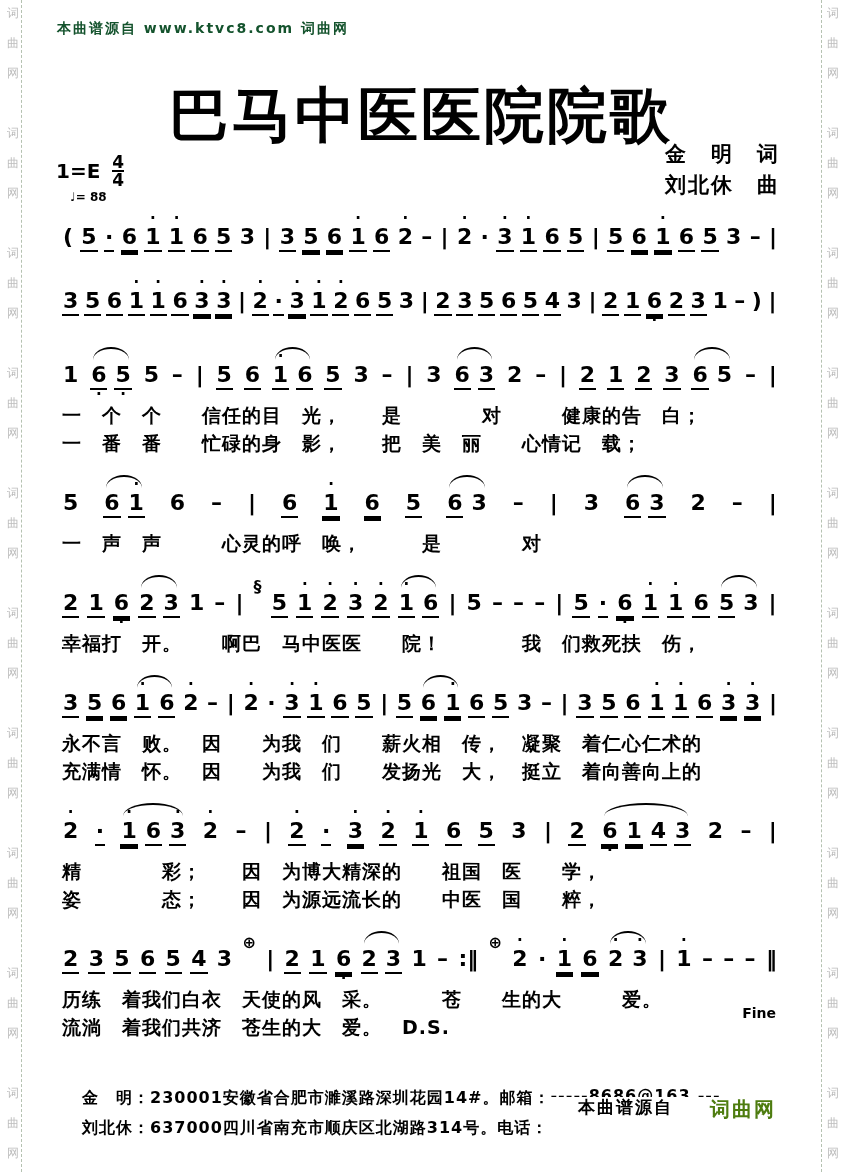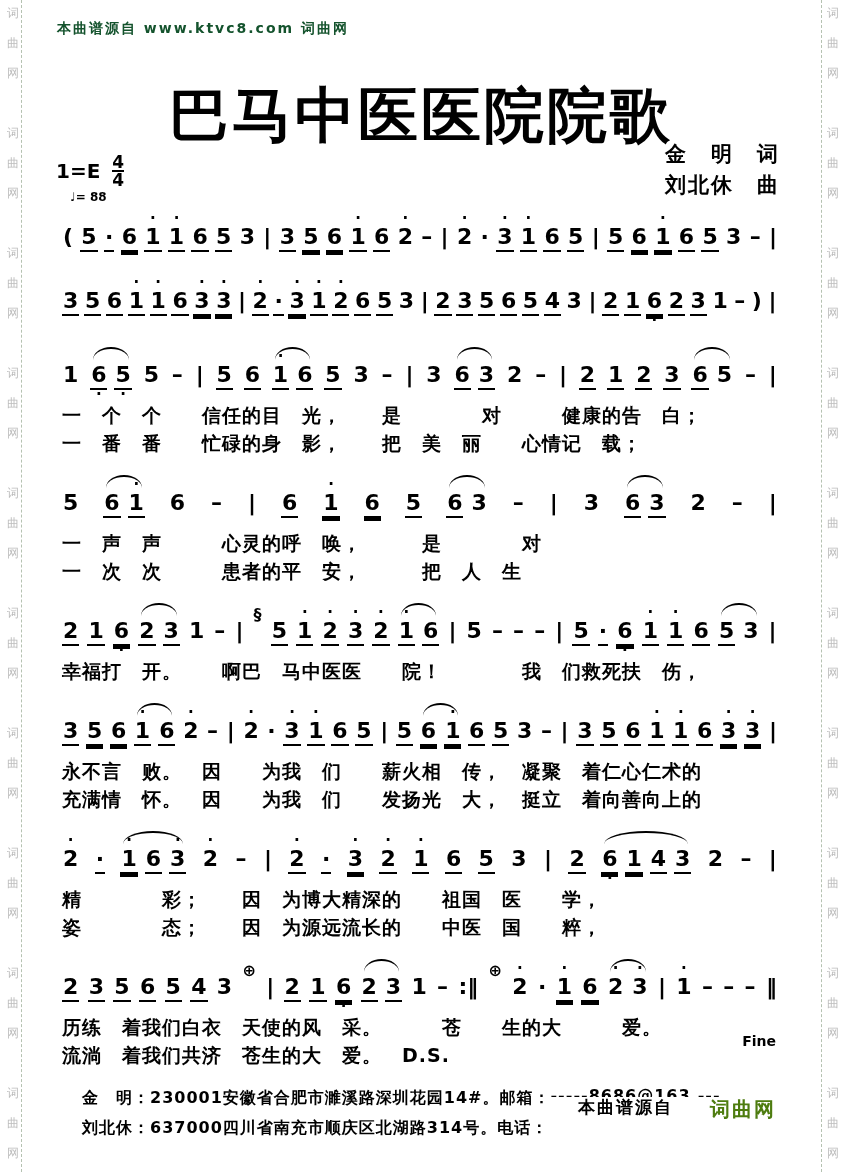--- a/index.html
+++ b/index.html
@@ -767,21 +767,20 @@
             <span class="ch">–</span>
             <span class="lo">&nbsp;</span>
           </span>
           <span class="tok">
             <span class="hi">&nbsp;</span>
             <span class="ch">|</span>
             <span class="lo">&nbsp;</span>
           </span>
         </div>
         <div class="lyr">一　声　声　　　心灵的呼　唤，　　　是　　　　对</div>
-        <div class="lyr">一　次　次　　　患者的平　安，　　　把　人　生</div>
       </div>
       <div class="system">
         <div class="mrow">
           <span class="tok">
             <span class="hi">&nbsp;</span>
             <span class="ch u1">2</span>
             <span class="lo">&nbsp;</span>
           </span>
           <span class="tok">
             <span class="hi">&nbsp;</span>

